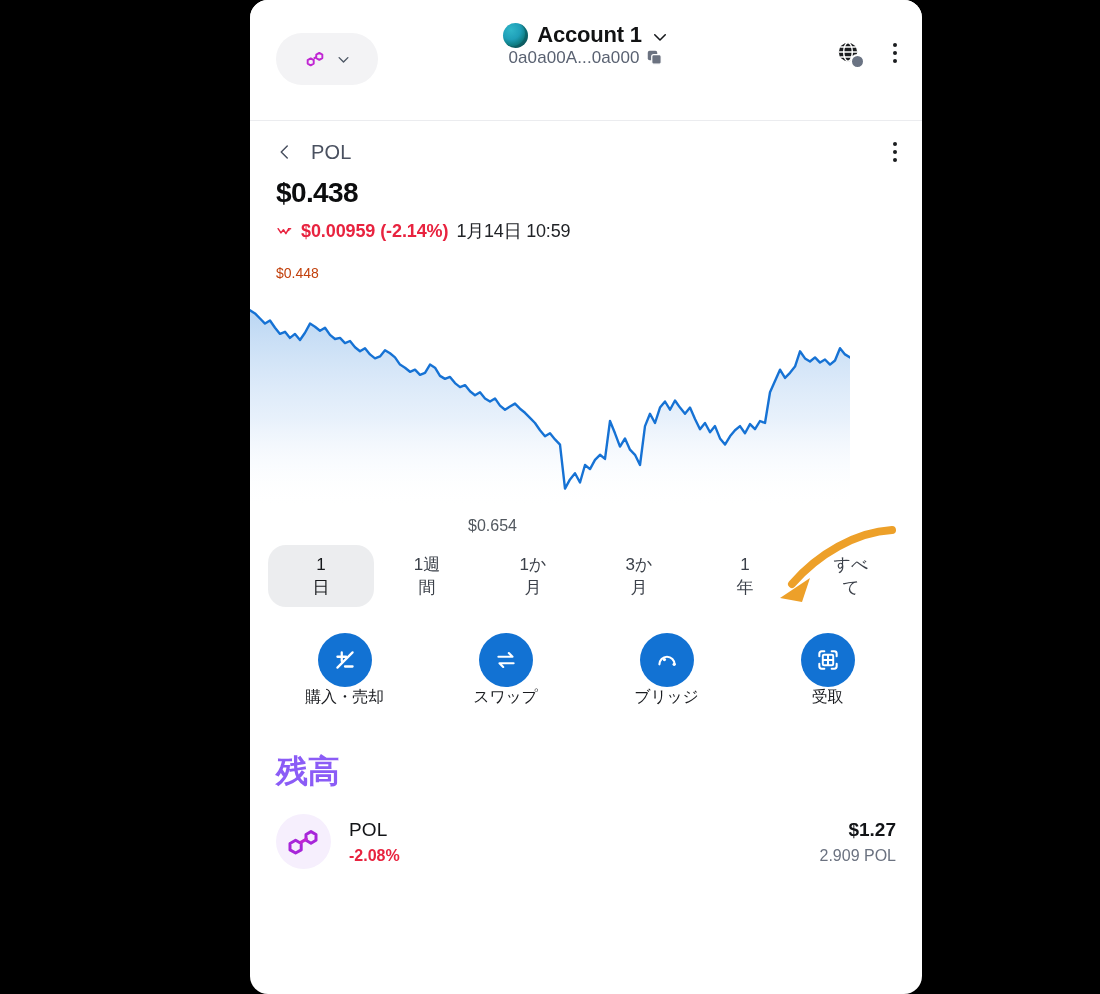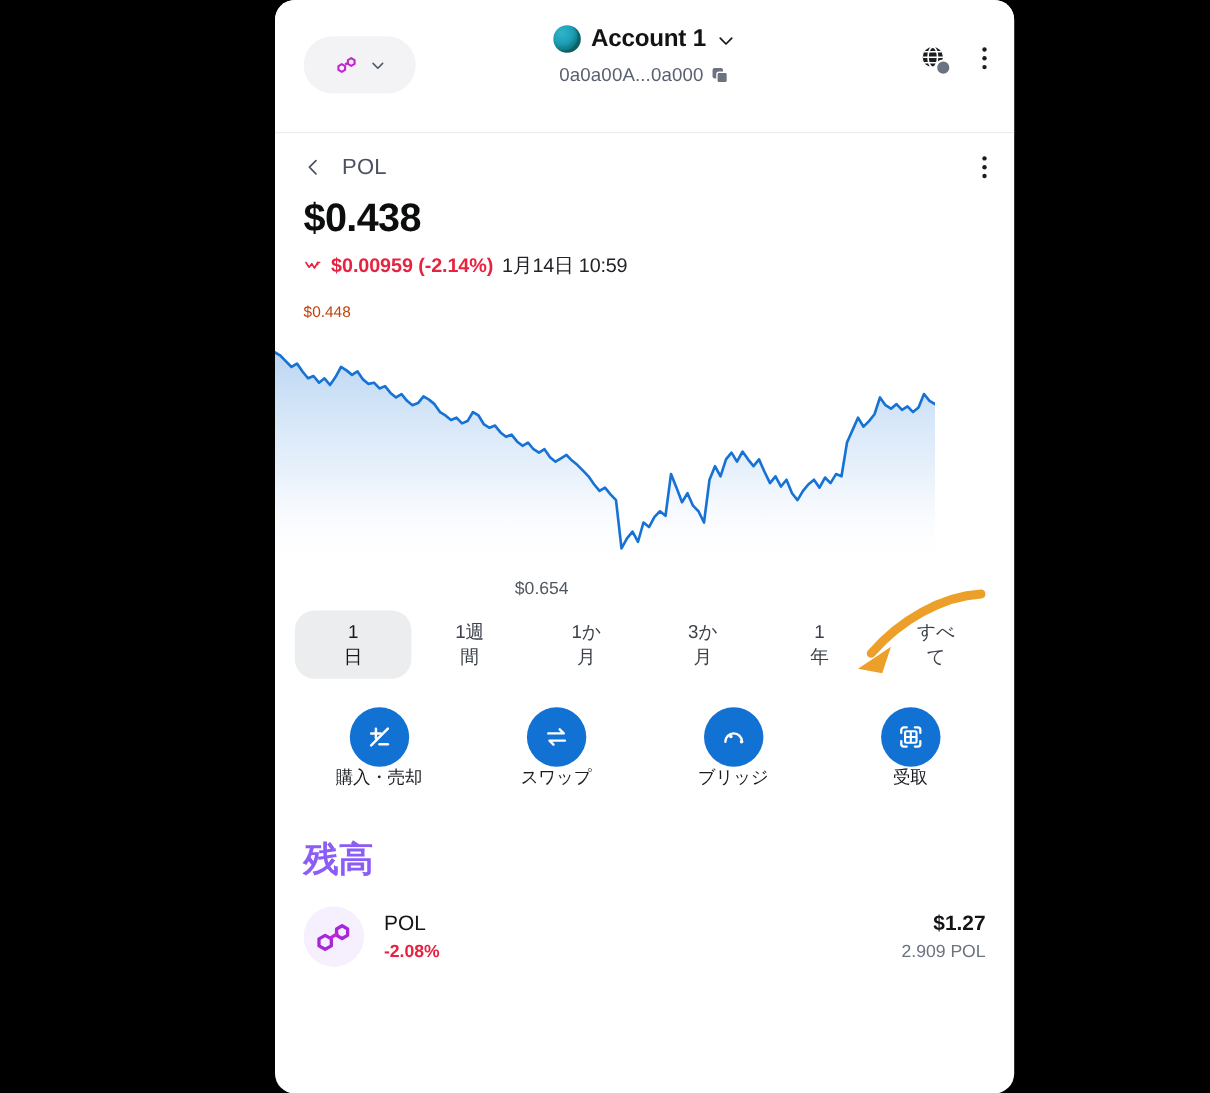--- a/index.html
+++ b/index.html
@@ -24,21 +24,21 @@
 
   .acct-block{position:absolute;left:0;right:0;top:22px;text-align:center;}
   .acct-row{display:flex;align-items:center;justify-content:center;gap:9px;}
   .avatar{
     width:25px;height:25px;border-radius:50%;
     background:radial-gradient(circle at 32% 28%, #2fb6c8 0%, #1f9fb8 38%, #0f7f86 60%, #11565e 100%);
     box-shadow:inset -3px -2px 0 rgba(0,0,0,.18);
   }
   .acct-name{font-size:22px;font-weight:bold;color:#121314;letter-spacing:-.2px;}
   .acct-chev{width:18px;height:18px;display:block;margin-top:3px;}
-  .addr-row{display:flex;align-items:flex-start;justify-content:center;gap:5px;margin-top:11px;}
+  .addr-row{display:flex;align-items:flex-start;justify-content:center;gap:5px;}
   .addr{font-size:17px;color:#596171;letter-spacing:.1px;}
   .copy-ic{width:19px;height:19px;display:block;}
 
   .hdr-right{position:absolute;right:22px;top:40px;display:flex;align-items:center;gap:28px;}
   .globe-wrap{position:relative;width:26px;height:26px;}
   .globe-ic{width:24px;height:24px;display:block;}
   .globe-dot{
     position:absolute;right:-3px;bottom:-3px;width:11px;height:11px;border-radius:50%;
     background:#6a7383;border:2px solid #ffffff;
   }
@@ -46,21 +46,21 @@
   .kebab span{width:4px;height:4px;border-radius:50%;background:#1b1d1f;display:block;}
 
   .hdr-divider{height:1px;background:#ebecef;}
 
   
   .asset-bar{display:flex;align-items:center;padding:18px 22px 0 26px;}
   .back-chev{width:18px;height:18px;display:block;}
   .asset-sym{font-size:20px;color:#4a5160;margin-left:17px;letter-spacing:.2px;}
   .asset-bar .kebab{margin-left:auto;}
 
-  .price{font-size:36px;font-weight:bold;color:#0c0d0e;padding:12px 0 0 26px;letter-spacing:-.6px;}
+  .price{font-size:28px;font-weight:bold;color:#0c0d0e;padding:12px 0 0 26px;letter-spacing:-.6px;}
   .delta-row{display:flex;align-items:center;gap:8px;padding:10px 0 0 26px;}
   .trend-ic{width:17px;height:17px;display:block;}
   .delta-val{font-size:18px;font-weight:bold;color:#e8233f;letter-spacing:-.1px;}
   .delta-time{font-size:18px;color:#212327;letter-spacing:-.2px;}
 
   
   .chart-wrap{position:relative;margin-top:22px;height:270px;}
   .chart-hi{position:absolute;left:26px;top:0;font-size:14px;color:#c2410c;}
   .chart-lo{position:absolute;left:218px;bottom:0;font-size:16px;color:#52585f;}
   .chart-svg{position:absolute;left:0;top:28px;width:600px;height:215px;display:block;}

